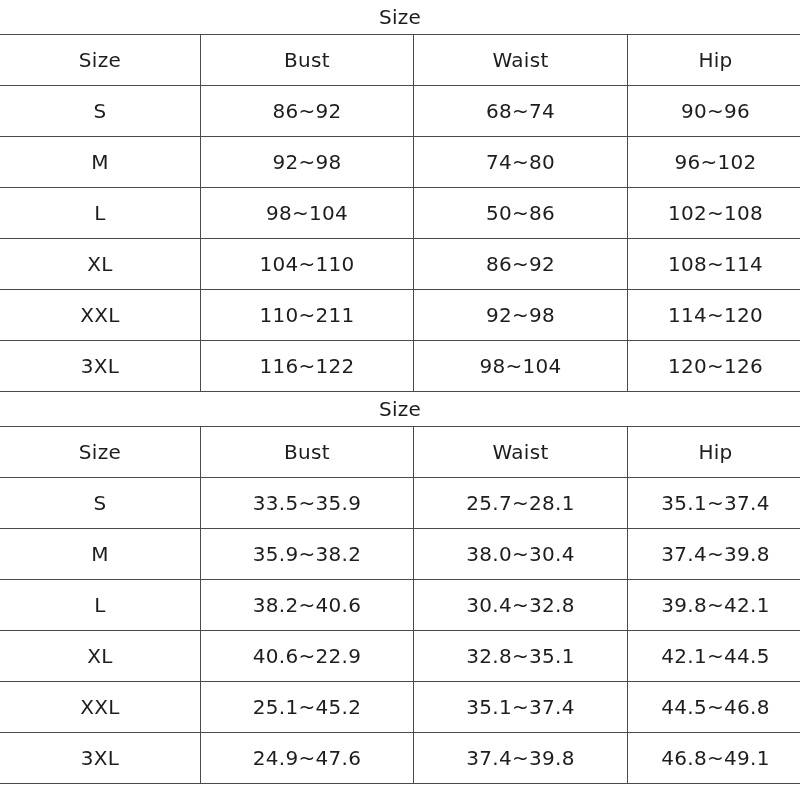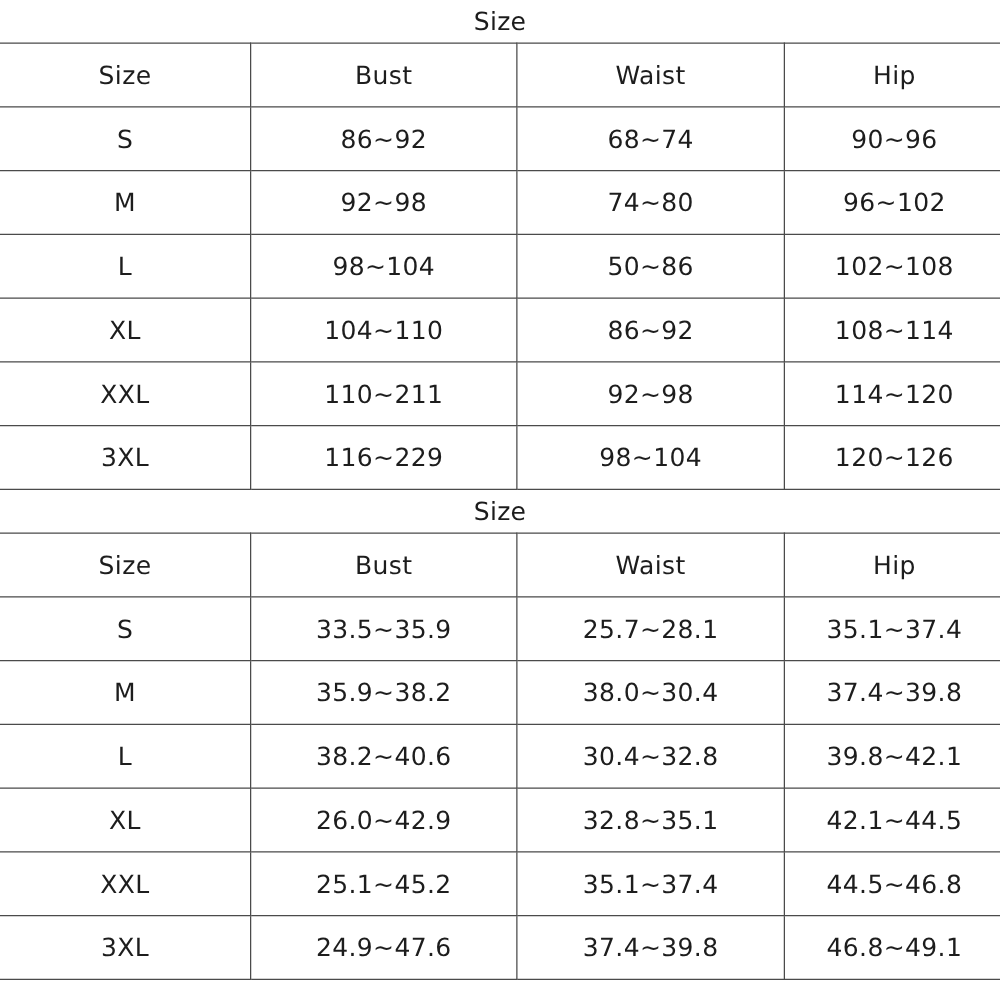--- a/index.html
+++ b/index.html
@@ -100,21 +100,21 @@
           <td class="col-hip">108~114</td>
         </tr>
         <tr>
           <td class="col-size">XXL</td>
           <td class="col-bust">110~211</td>
           <td class="col-waist">92~98</td>
           <td class="col-hip">114~120</td>
         </tr>
         <tr>
           <td class="col-size">3XL</td>
-          <td class="col-bust">116~229</td>
+          <td class="col-bust">116~122</td>
           <td class="col-waist">98~104</td>
           <td class="col-hip">120~126</td>
         </tr>
       </tbody>
     </table>
   </div>
 
   <div class="table-block block-2">
     <div class="table-title">Size</div>
     <table class="size-table">
@@ -138,21 +138,21 @@
           <td class="col-hip">37.4~39.8</td>
         </tr>
         <tr>
           <td class="col-size">L</td>
           <td class="col-bust">38.2~40.6</td>
           <td class="col-waist">30.4~32.8</td>
           <td class="col-hip">39.8~42.1</td>
         </tr>
         <tr>
           <td class="col-size">XL</td>
-          <td class="col-bust">26.0~42.9</td>
+          <td class="col-bust">40.6~22.9</td>
           <td class="col-waist">32.8~35.1</td>
           <td class="col-hip">42.1~44.5</td>
         </tr>
         <tr>
           <td class="col-size">XXL</td>
           <td class="col-bust">25.1~45.2</td>
           <td class="col-waist">35.1~37.4</td>
           <td class="col-hip">44.5~46.8</td>
         </tr>
         <tr>

